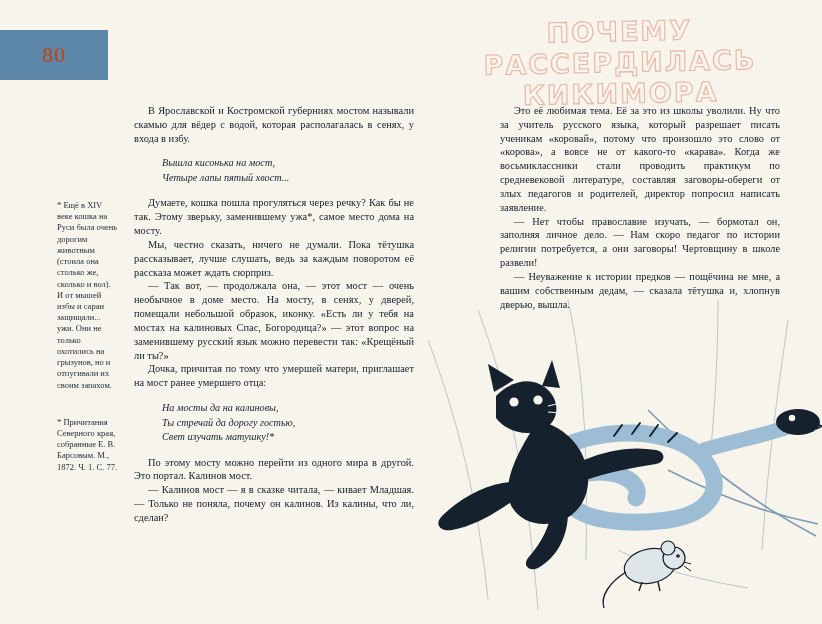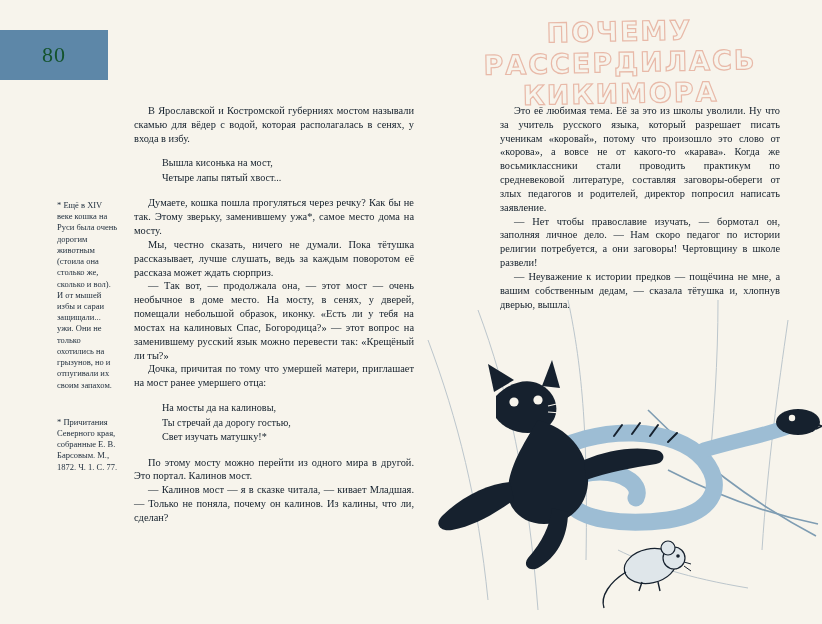--- a/index.html
+++ b/index.html
@@ -20,21 +20,21 @@
   .folio-block{
     position:absolute;left:0;top:30px;
     width:108px;height:50px;
     background:#5d87a8;
   }
   .folio-num{
     position:absolute;left:0;top:30px;
     width:108px;height:50px;
     line-height:50px;
     text-align:center;
-    color:#14532d;
+    color:#c2410c;
     font-size:22px;
     font-family:"Liberation Serif", serif;
     letter-spacing:1px;
   }
 
   
   .chapter-title{
     position:absolute;
     left:430px;top:16px;
     width:380px;
@@ -75,20 +75,21 @@
   }
   .col-left{left:134px;}
   .col-right{left:500px;}
 
   .col p{margin:0 0 0 0;text-indent:14px;}
 
   .verse{
     margin:11px 0 11px 0;
     text-indent:0;
     padding-left:28px;
+    font-style:italic;
     font-size:10.2px;
     line-height:1.42;
   }
   .verse div{white-space:nowrap;}
 
   
   .art{
     position:absolute;
     left:418px;top:300px;
     width:404px;height:324px;

